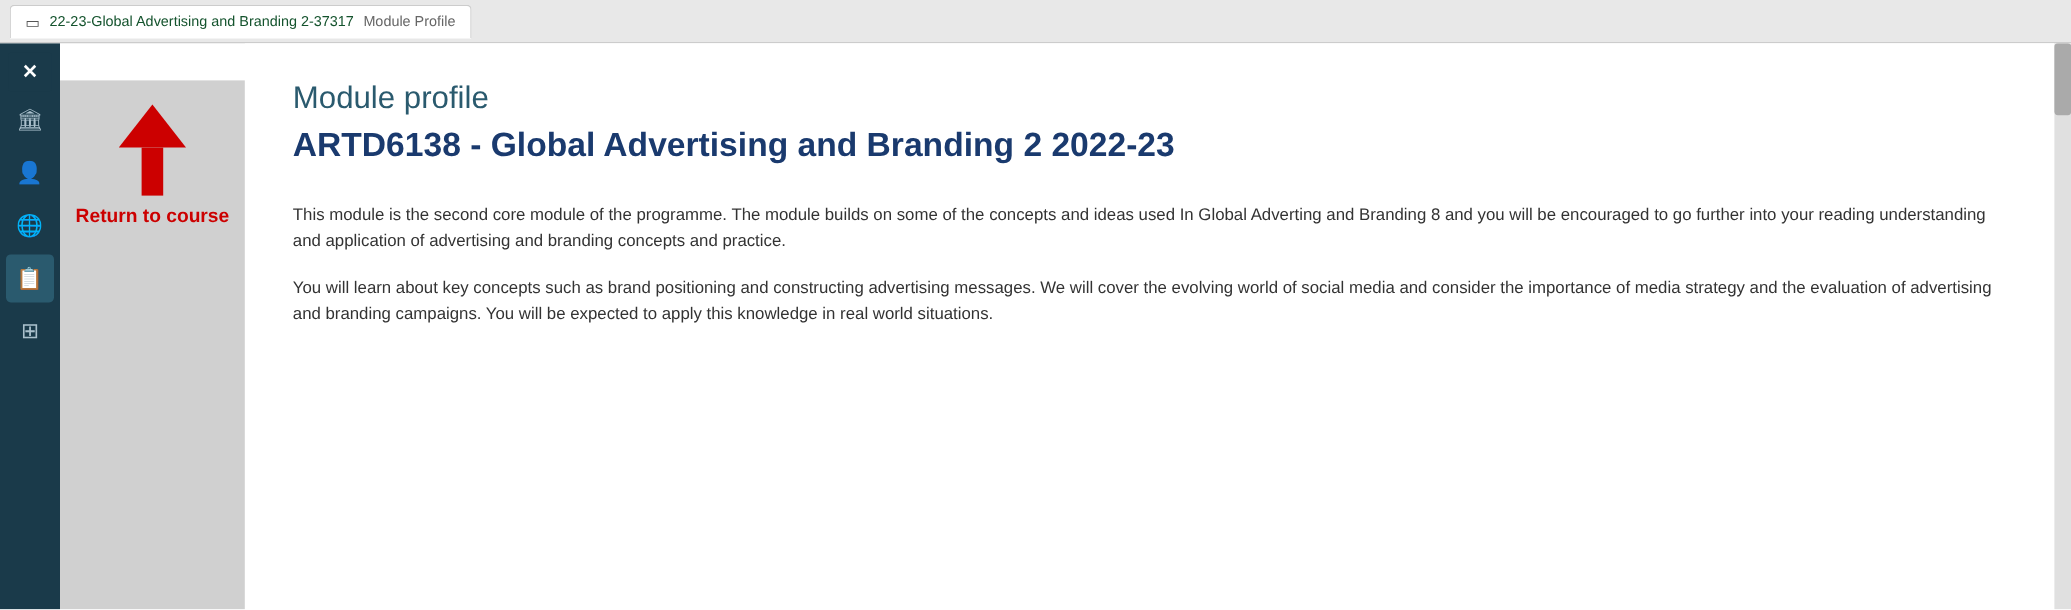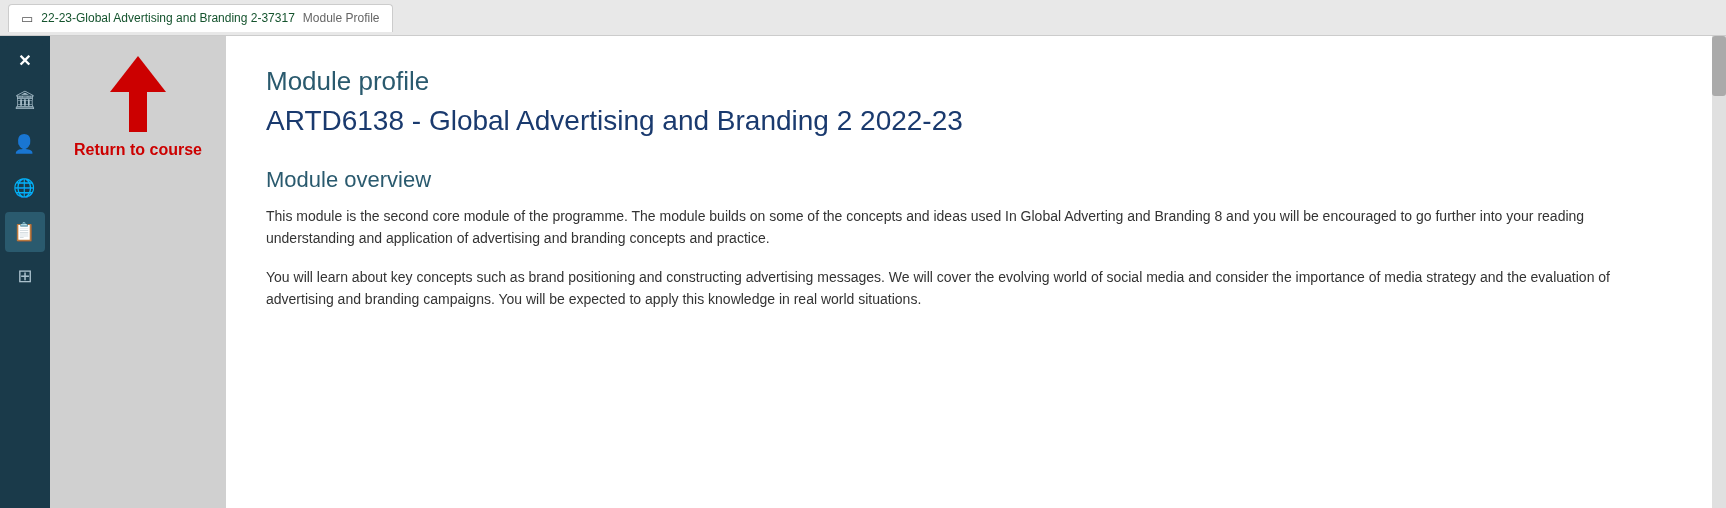--- a/index.html
+++ b/index.html
@@ -89,28 +89,29 @@
       cursor: pointer;
       border-radius: 4px;
     }
     .sidebar-icon.active {
       background: #2a5a6e;
       color: #fff;
     }
 
     
     .return-panel {
-      width: 176px;
+      width: 154px;
       background: #d0d0d0;
       display: flex;
       flex-direction: column;
       align-items: center;
       padding-top: 20px;
       flex-shrink: 0;
       position: relative;
+      margin-top: 31px;
     }
     .return-arrow-container {
       display: flex;
       flex-direction: column;
       align-items: center;
       cursor: pointer;
     }
     
     .arrow-up {
       width: 0;
@@ -143,21 +144,21 @@
     }
     .module-profile-heading {
       font-size: 26px;
       color: #2a5a6e;
       font-weight: normal;
       margin-bottom: 8px;
     }
     .module-title {
       font-size: 28px;
       color: #1a3a6e;
-      font-weight: normal;
+      font-weight: bold;
       margin-bottom: 30px;
     }
     .module-overview-heading {
       font-size: 22px;
       color: #2a5a6e;
       font-weight: normal;
       margin-bottom: 12px;
     }
     .module-overview-text {
       font-size: 14px;
@@ -219,21 +220,20 @@
       <div class="arrow-up"></div>
       <div class="arrow-shaft"></div>
       <div class="return-label">Return to
 course</div>
     </div>
   </div>
 
   <div class="content-area">
     <div class="module-profile-heading">Module profile</div>
     <div class="module-title">ARTD6138 - Global Advertising and Branding 2 2022-23</div>
-    <div class="module-overview-heading">Module overview</div>
     <div class="module-overview-text">This module is the second core module of the programme. The module builds on some of the concepts and ideas used In Global Adverting and Branding 8 and you will be encouraged to go further into your reading understanding and application of advertising and branding concepts and practice.</div>
     <div class="module-overview-text">You will learn about key concepts such as brand positioning and constructing advertising messages. We will cover the evolving world of social media and consider the importance of media strategy and the evaluation of advertising and branding campaigns. You will be expected to apply this knowledge in real world situations.</div>
   </div>
 
   <div class="scrollbar-area">
     <div class="scrollbar-thumb"></div>
   </div>
 
 </div>
 

